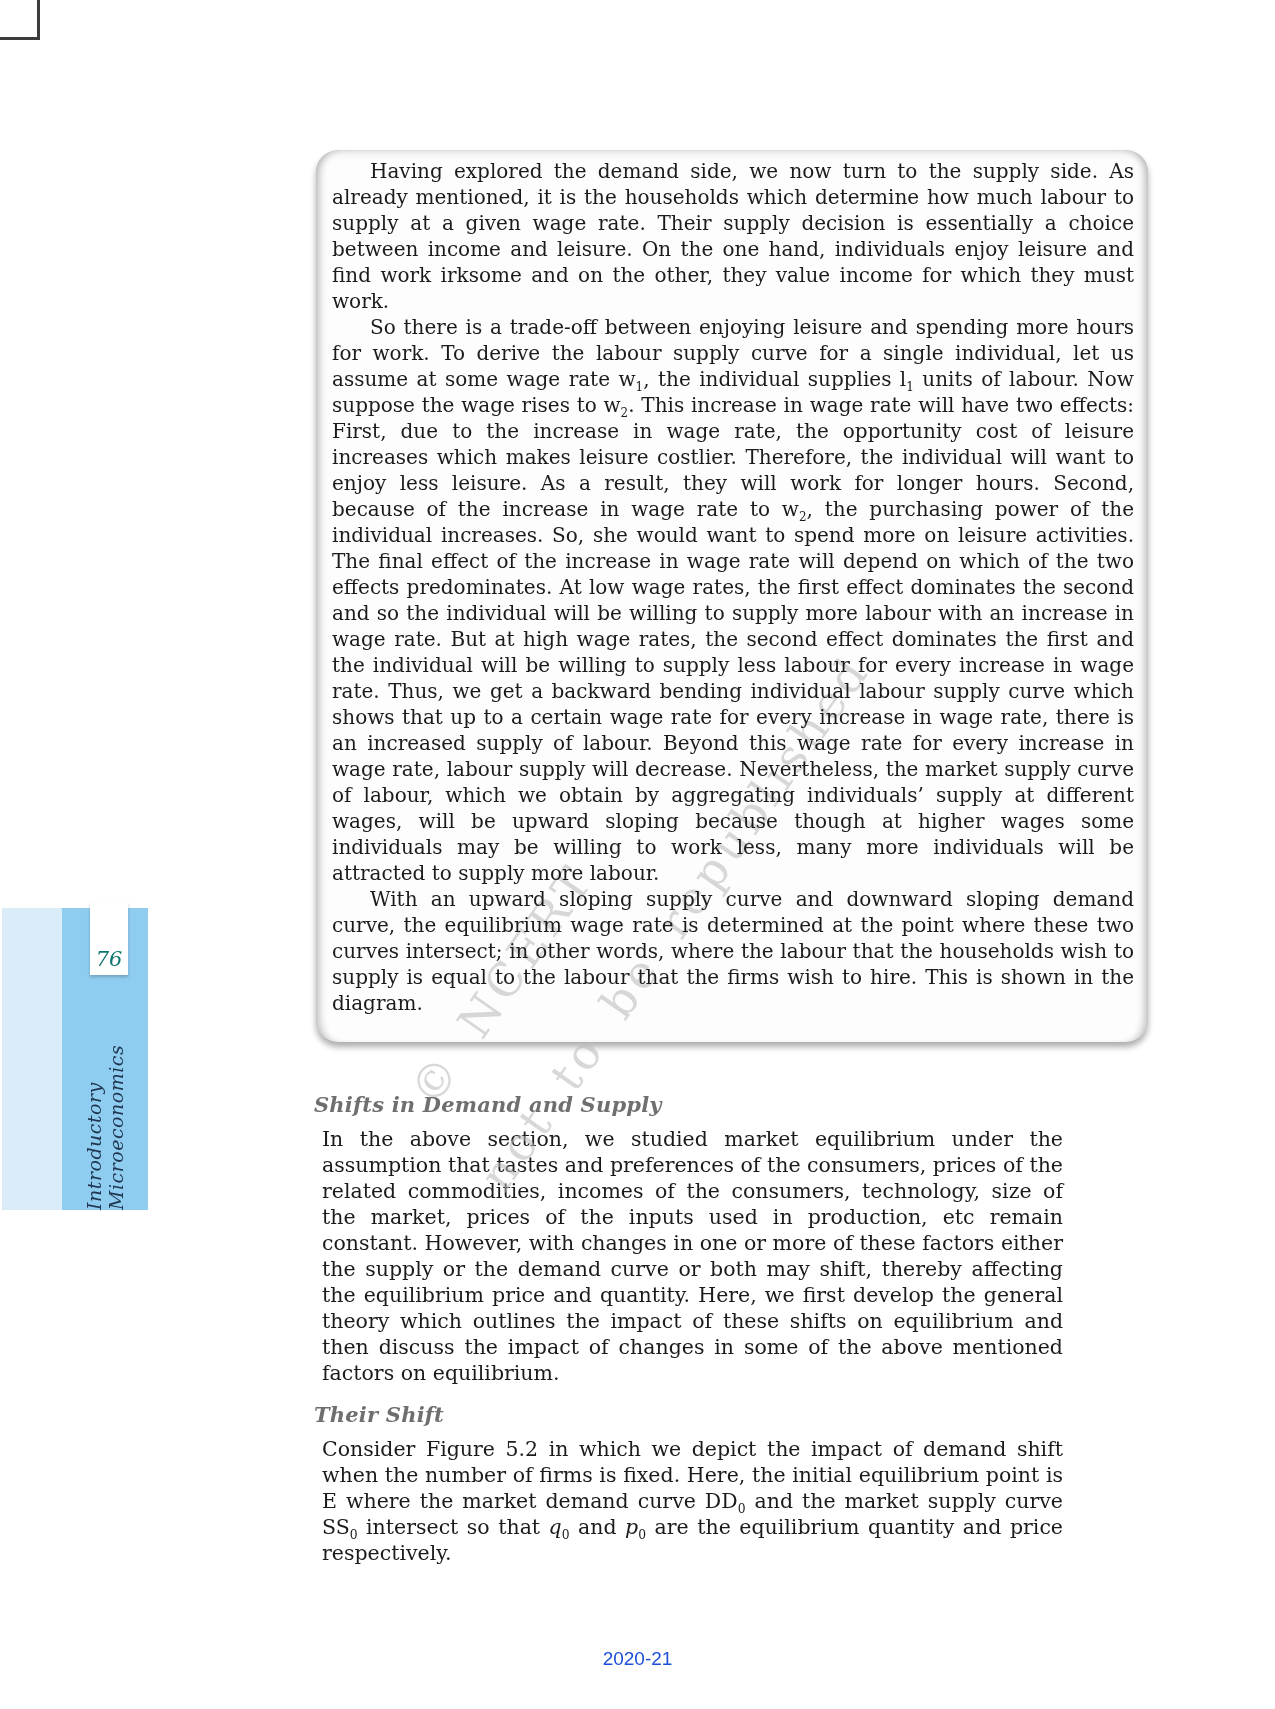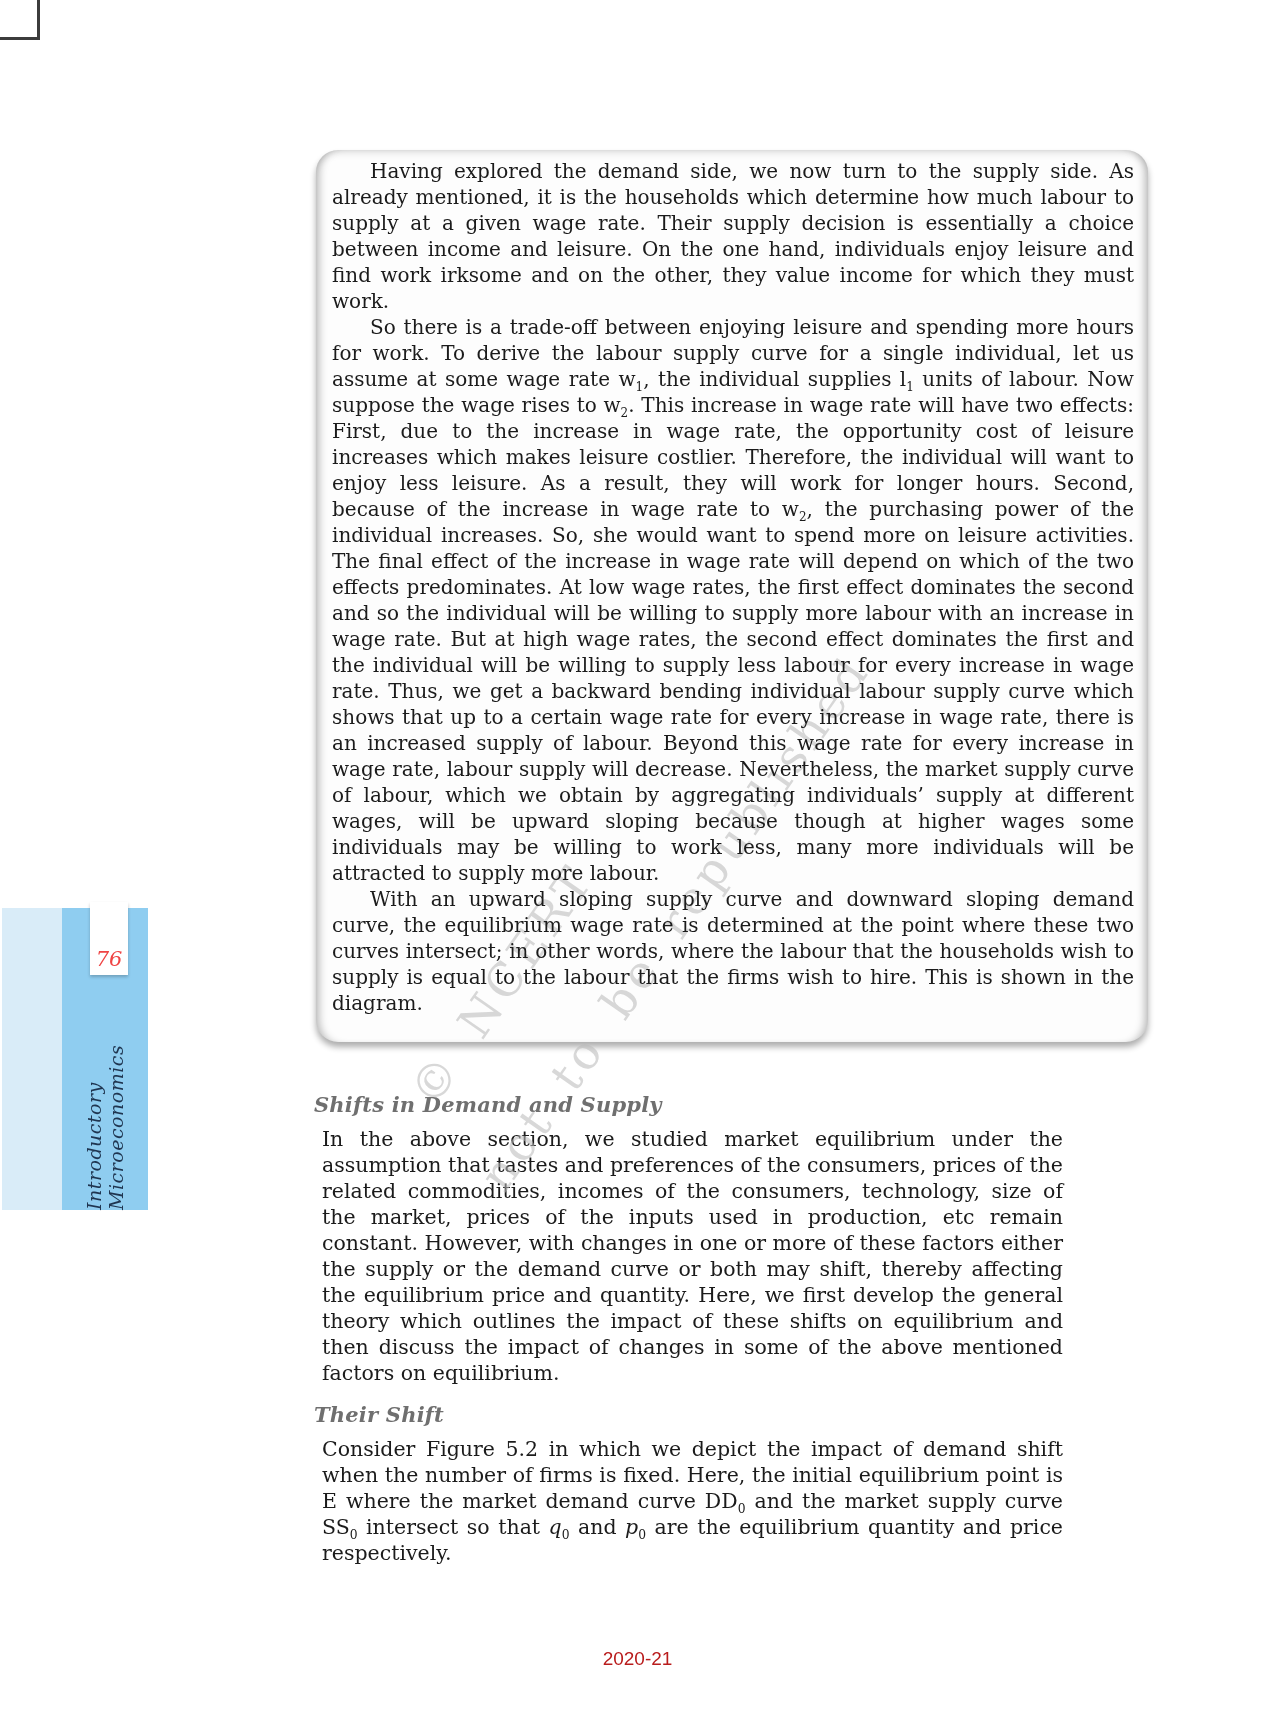--- a/index.html
+++ b/index.html
@@ -53,33 +53,33 @@
   .paras p{margin:8px;font-size:20.5px;line-height:26px;text-align:justify;}
 
   
   .band-light{position:absolute;left:2px;top:908px;width:60px;height:302px;background:var(--band_light,#d9ecf8);}
   .band-dark{position:absolute;left:62px;top:908px;width:86px;height:302px;background:var(--band_dark,#8fcdf0);}
   .page-tab{
     position:absolute;left:90px;top:902px;width:38px;height:73px;z-index:4;
     background:#ffffff;box-shadow:0 2px 3px rgba(0,0,0,0.22);
     display:flex;align-items:flex-end;justify-content:center;
     box-sizing:border-box;padding-bottom:4px;
-    font-style:italic;font-size:21px;color:#ef4444;
+    font-style:italic;font-size:21px;color:#0f766e;
   }
   .sidebar-title{
     position:absolute;left:62px;top:982px;width:86px;height:228px;z-index:4;
     display:flex;align-items:center;justify-content:center;
     writing-mode:vertical-rl;transform:rotate(180deg);
     font-style:italic;font-size:19px;letter-spacing:0.5px;
     color:var(--sidebar_text,#1f3550);
   }
 
   .footer{
     position:absolute;left:0;top:1648px;width:1275px;text-align:center;
-    font-family:"Liberation Sans", sans-serif;font-size:19px;color:#b91c1c;
+    font-family:"Liberation Sans", sans-serif;font-size:19px;color:#1d4ed8;
   }
 </style>
 </head>
 <body>
 
 <div>
   <div class="crop-v"></div>
   <div class="crop-h"></div>
 </div>
 

